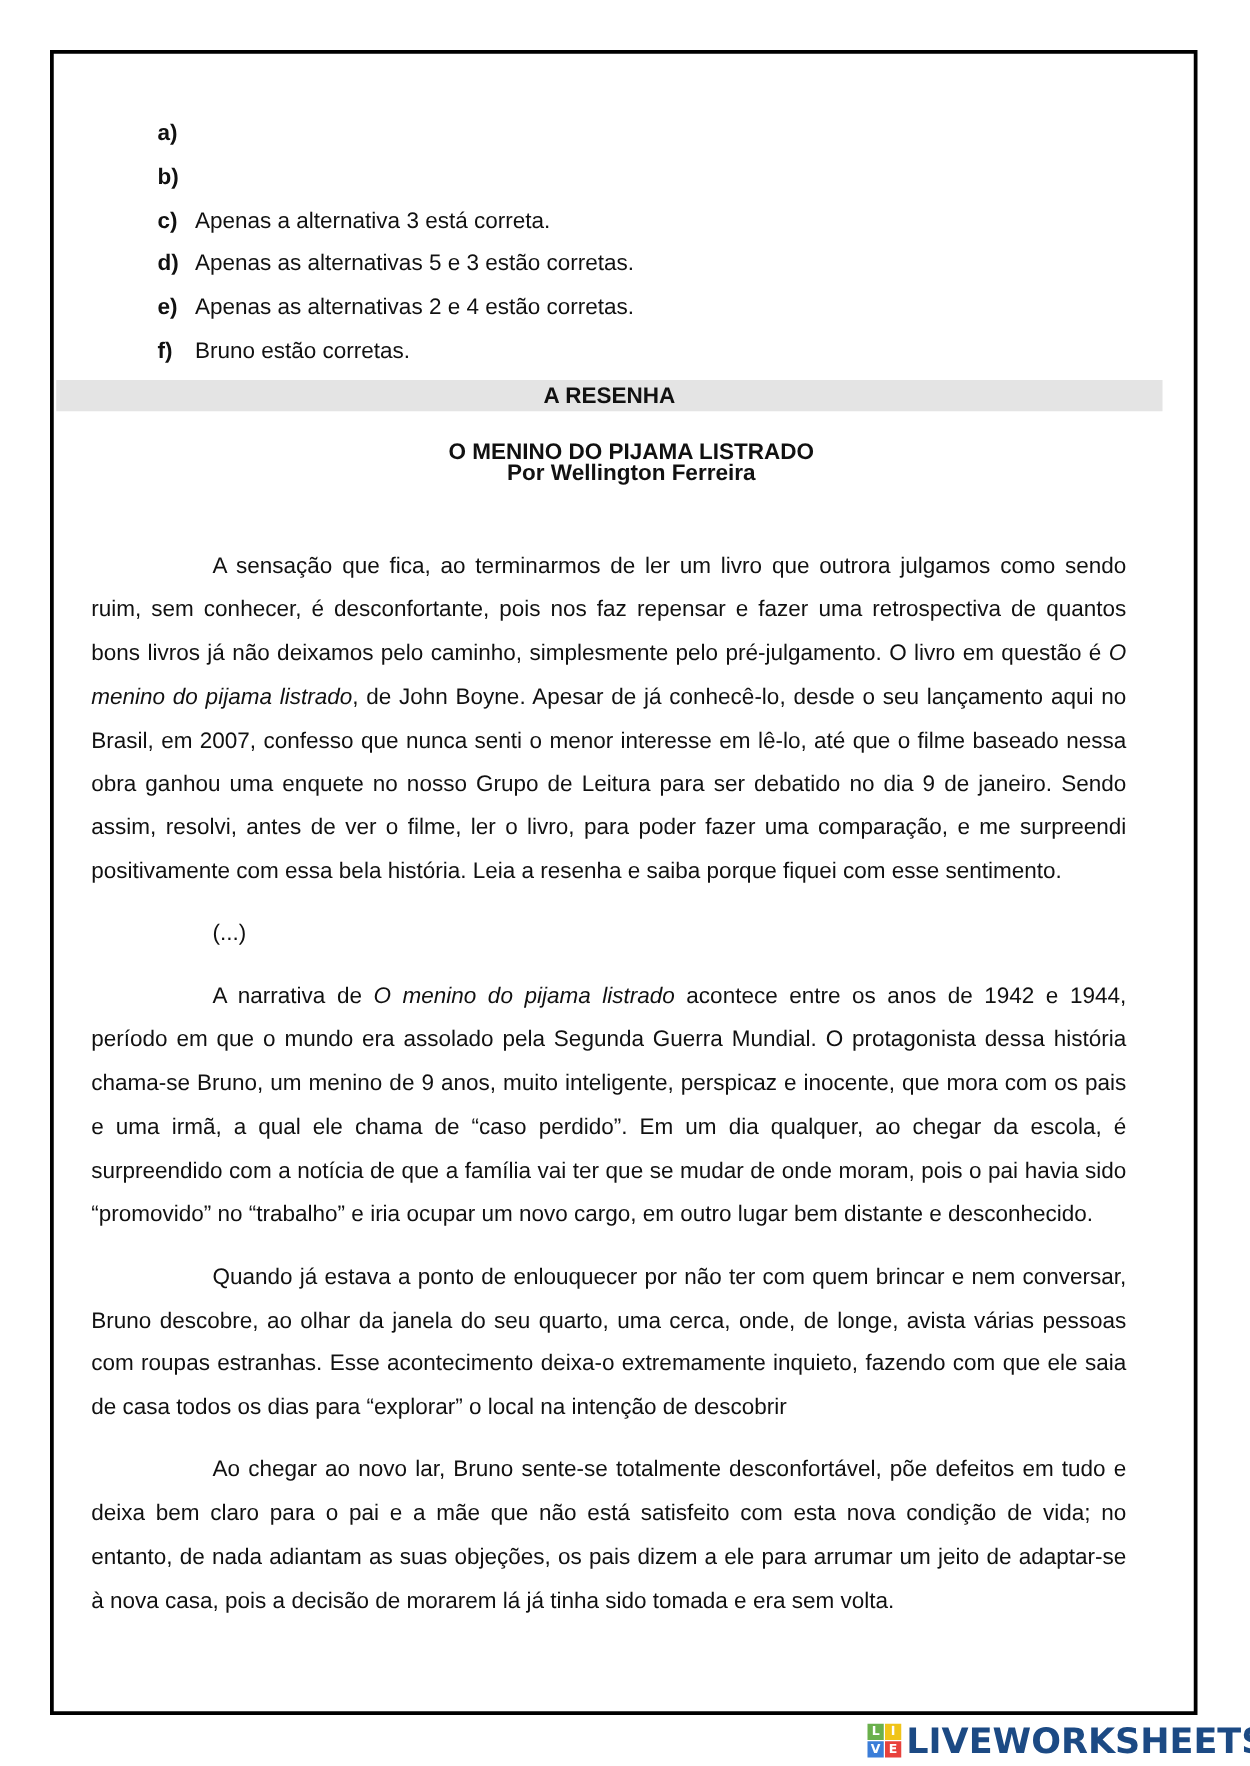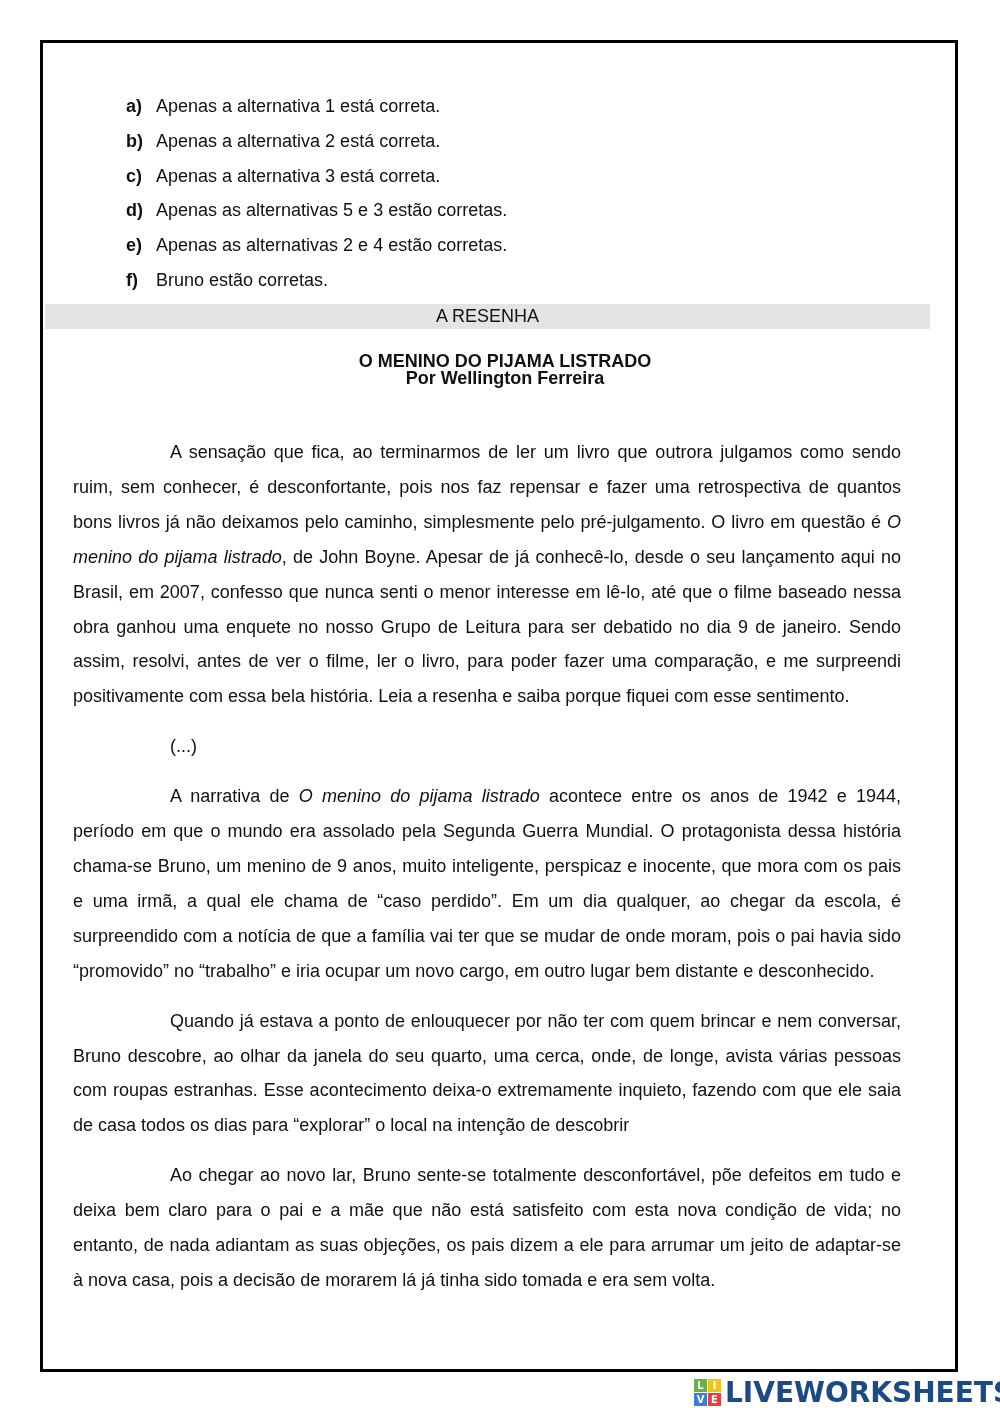--- a/index.html
+++ b/index.html
@@ -4,21 +4,21 @@
   <style>
     html, body { margin: 0; padding: 0; background: #ffffff; }
     body { width: 1000px; height: 1413px; position: relative; overflow: hidden;
            font-family: "Liberation Sans", sans-serif; color: #111; }
     .page-frame { position: absolute; left: 40px; top: 40px; width: 912px; height: 1326px;
                   border: 3px solid #000; background: #fff; }
     .options { position: absolute; left: 126px; top: 92px; margin: 0; padding: 0; list-style: none; }
     .option { height: 34.8px; font-size: 18px; line-height: 28px; display: flex; }
     .option .letter { font-weight: bold; width: 30px; }
     .band { position: absolute; left: 45px; top: 304px; width: 885px; height: 25px;
-            background: #e4e4e4; text-align: center; font-weight: normal; font-size: 18px; line-height: 25px; }
+            background: #e4e4e4; text-align: center; font-weight: bold; font-size: 18px; line-height: 25px; }
     .title { position: absolute; left: 45px; width: 920px; text-align: center; font-weight: bold; font-size: 18px; }
     .t1 { top: 351px; }
     .t2 { top: 368px; }
     .body-text { position: absolute; left: 58px; top: 420px; width: 858px; font-size: 18px;
                  line-height: 34.9px; text-align: justify; }
     .body-text p { margin: 15px; text-indent: 97px; }
     .body-text em { font-style: italic; }
     .footer-logo { position: absolute; left: 694px; top: 1376px; display: flex; align-items: center; }
     .logo-grid { display: grid; grid-template-columns: 13px 13px; grid-gap: 1px; margin-right: 4px; }
     .logo-grid span { width: 13px; height: 13px; font-size: 10px; font-weight: bold; color: #fff;
@@ -27,25 +27,23 @@
                  color: #1c4a84; letter-spacing: 0px; }
   </style>
 </head>
 <body>
 
 <div class="page-frame"></div>
 
 <ul class="options">
   <li class="option">
     <span class="letter">a)</span>
-    <span>Apenas a alternativa 1 está correta.</span>
   </li>
   <li class="option">
     <span class="letter">b)</span>
-    <span>Apenas a alternativa 2 está correta.</span>
   </li>
   <li class="option">
     <span class="letter">c)</span>
     <span>Apenas a alternativa 3 está correta.</span>
   </li>
   <li class="option">
     <span class="letter">d)</span>
     <span>Apenas as alternativas 5 e 3 estão corretas.</span>
   </li>
   <li class="option">

